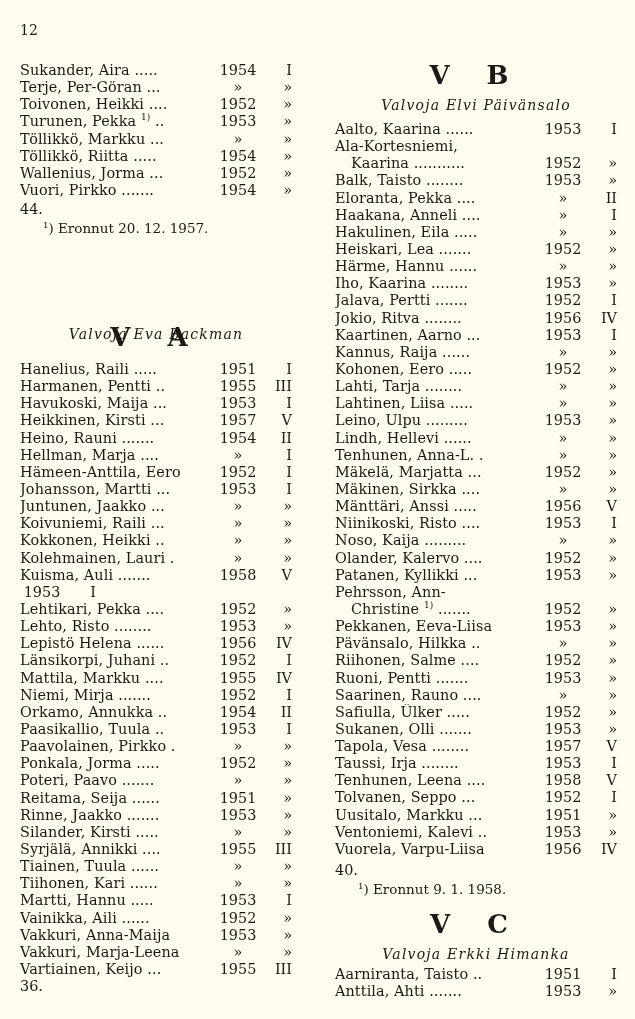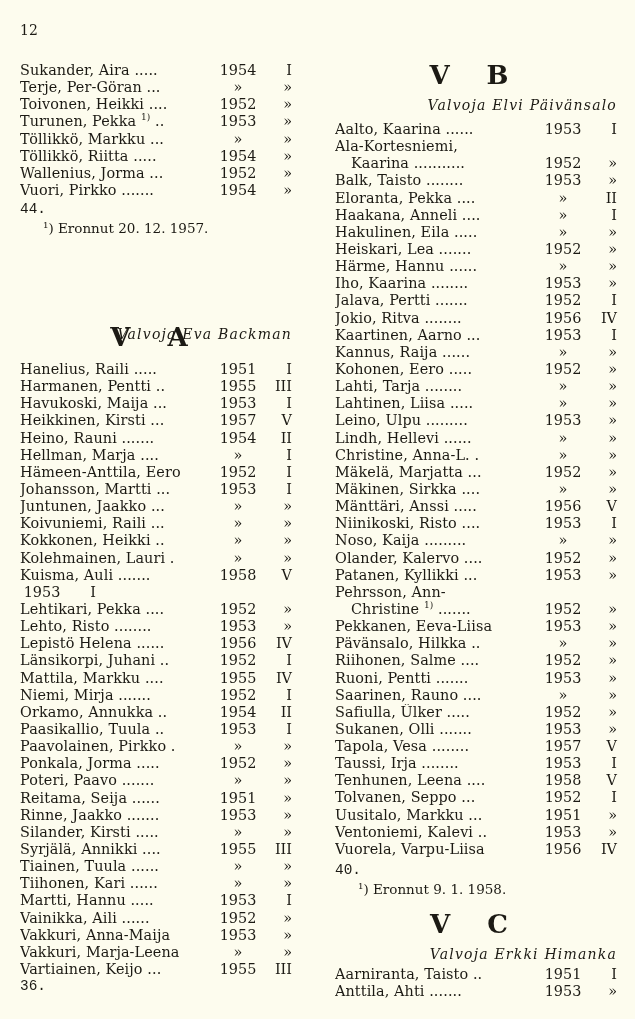--- a/index.html
+++ b/index.html
@@ -18,28 +18,28 @@
     .row {
       display: flex; align-items: baseline;
       height: 17.15px; line-height: 17.15px;
       font-size: 14.4px; white-space: nowrap;
     }
     .row .name { flex: 1 1 auto; overflow: hidden; letter-spacing: 0.1px; }
     .row .year { width: 44px; text-align: center; flex: 0 0 44px; }
     .row .grade { width: 32px; text-align: right; flex: 0 0 32px; }
     .row.cont .name { padding-left: 16px; }
     .sup { font-size: 9px; vertical-align: super; line-height: 0; }
-    .count { font-size: 14.4px; height: 17px; line-height: 17px; font-family: Liberation Mono, monospace; }
+    .count { font-size: 14.4px; height: 17px; line-height: 17px; }
     .footnote { font-size: 13.5px; padding-left: 23px; height: 20px; line-height: 20px; }
     .sec-title {
       position: absolute; left: 0; right: 0; text-align: center;
       font-weight: bold; font-size: 26px; letter-spacing: 14px;
     }
     .supervisor {
-      position: absolute; left: 0; right: 0; text-align: right;
+      position: absolute; left: 0; right: 0; text-align: center;
       font-style: italic; font-size: 14px; letter-spacing: 1.2px;
     }
   </style>
 </head>
 <body>
 
 <div class="page-num">12</div>
 
 <div class="col col-left">
   <div class="entries" style="top:62px;">
@@ -366,21 +366,21 @@
         <span class="name"><span>Leino, Ulpu</span><span> .........</span></span>
         <span class="year">1953</span>
         <span class="grade">»</span>
       </div>
       <div class="row">
         <span class="name"><span>Lindh, Hellevi</span><span> ......</span></span>
         <span class="year">»</span>
         <span class="grade">»</span>
       </div>
       <div class="row">
-        <span class="name"><span>Christine, Anna-L.</span><span> .</span></span>
+        <span class="name"><span>Tenhunen, Anna-L.</span><span> .</span></span>
         <span class="year">»</span>
         <span class="grade">»</span>
       </div>
       <div class="row">
         <span class="name"><span>Mäkelä, Marjatta</span><span> ...</span></span>
         <span class="year">1952</span>
         <span class="grade">»</span>
       </div>
       <div class="row">
         <span class="name"><span>Mäkinen, Sirkka</span><span> ....</span></span>

